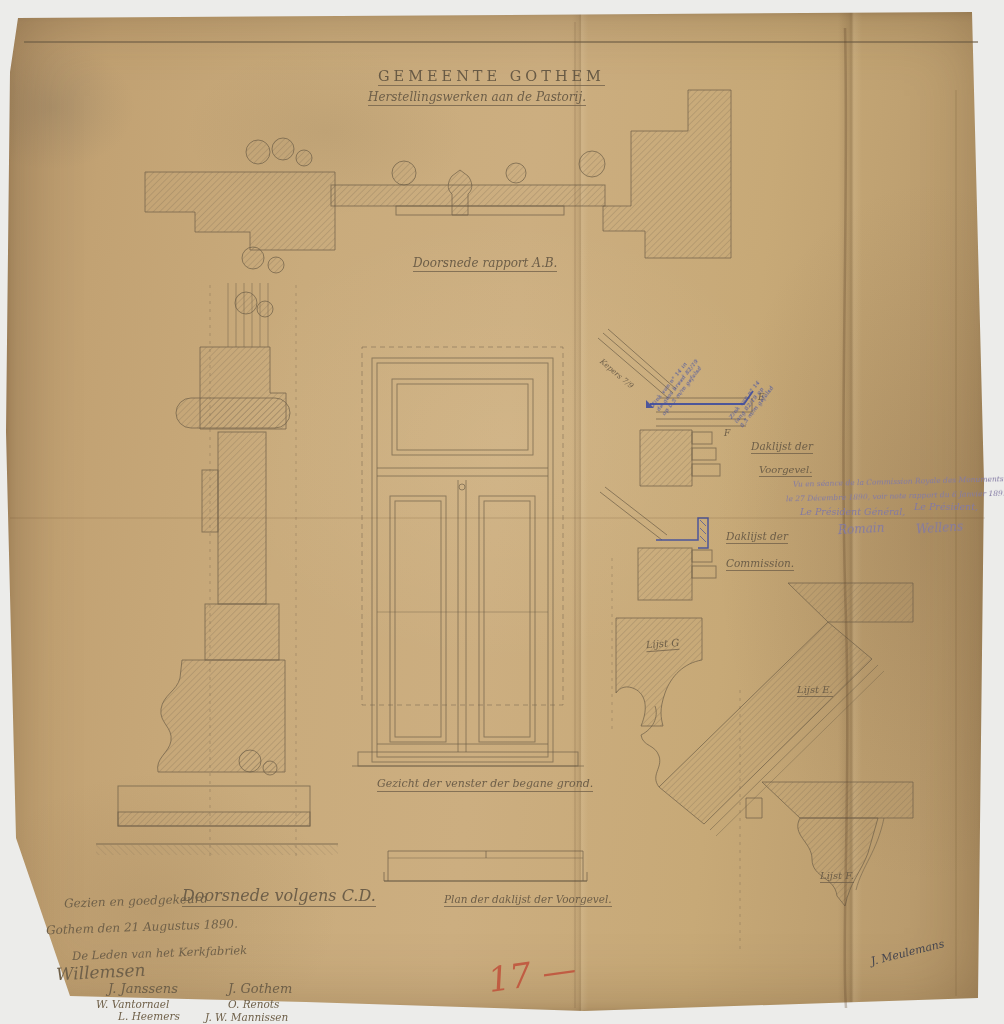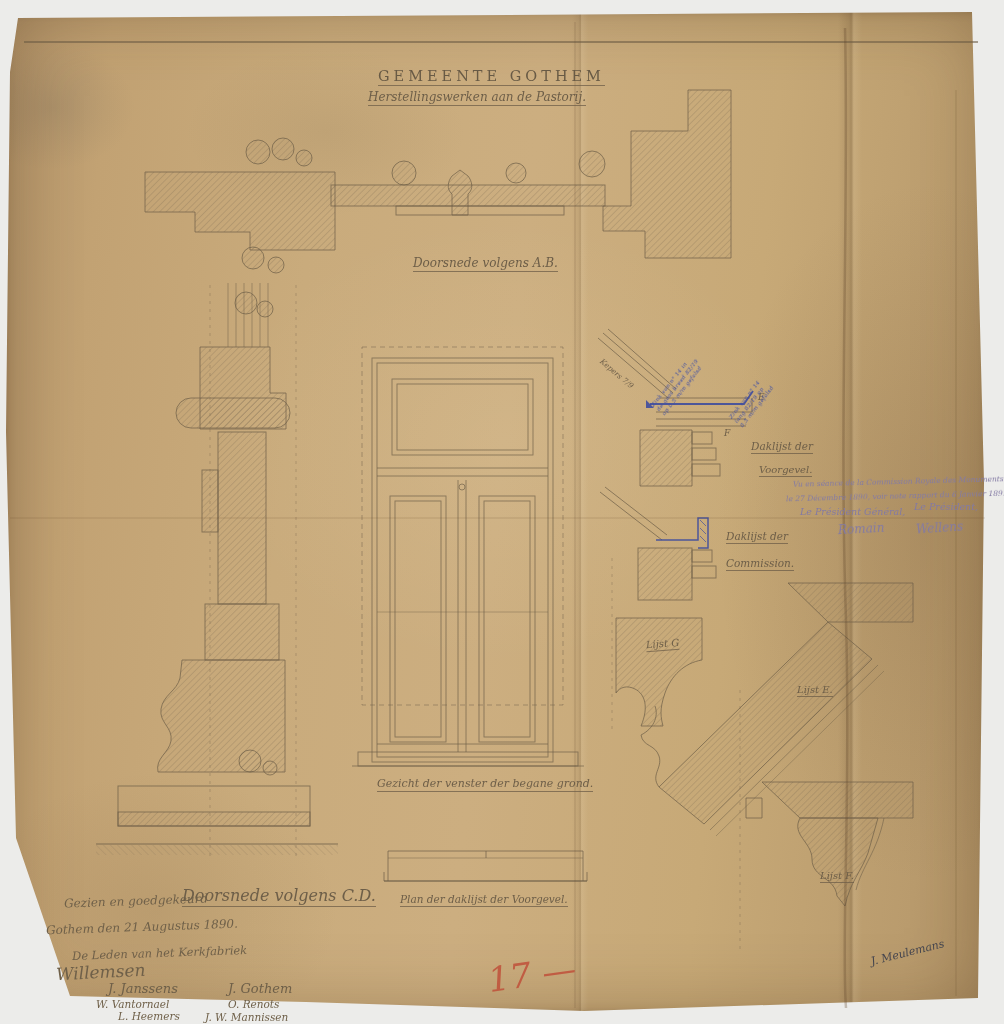--- a/index.html
+++ b/index.html
@@ -160,24 +160,24 @@
       <path d="M575,22 V1008" stroke="rgba(99,74,46,0.25)" stroke-width="1"></path>
       <path d="M845,28 C849,210 839,420 846,620 C851,800 841,940 846,1008" stroke="rgba(95,70,42,0.30)" stroke-width="2.5"></path>
       <path d="M956,90 V996" stroke="rgba(95,70,42,0.25)" stroke-width="1"></path>
       <path d="M10,518 H985" stroke="rgba(95,70,42,0.10)" stroke-width="2"></path>
     </g>
   </svg>
 
   <div class="lbl title u" style="left:378px;top:68px"><span>GEMEENTE GOTHEM</span></div>
   <div class="lbl u" style="left:368px;top:90px;font-size:12px"><span>Herstellingswerken aan de Pastorij.</span></div>
 
-  <div class="lbl u" style="left:413px;top:256px;font-size:12px"><span>Doorsnede volgens A.B.</span></div>
+  <div class="lbl u" style="left:413px;top:256px;font-size:12px"><span>Doorsnede rapport A.B.</span></div>
   <div class="lbl u" style="left:377px;top:777px;font-size:11px"><span>Gezicht der venster der begane grond.</span></div>
   <div class="lbl u" style="left:182px;top:886px;font-size:16px"><span>Doorsnede volgens C.D.</span></div>
-  <div class="lbl u" style="left:400px;top:893px;font-size:10.5px"><span>Plan der daklijst der Voorgevel.</span></div>
+  <div class="lbl u" style="left:444px;top:893px;font-size:10.5px"><span>Plan der daklijst der Voorgevel.</span></div>
 
   <div class="lbl u" style="left:751px;top:440px;font-size:10.5px"><span>Daklijst der</span></div>
   <div class="lbl u" style="left:759px;top:464px;font-size:10px"><span>Voorgevel.</span></div>
   <div class="lbl u" style="left:726px;top:530px;font-size:10.5px"><span>Daklijst der</span></div>
   <div class="lbl u" style="left:726px;top:557px;font-size:10.5px"><span>Commission.</span></div>
 
   <div class="lbl u" style="left:646px;top:638px;font-size:10px;transform:rotate(-4deg)"><span>Lijst G</span></div>
   <div class="lbl u" style="left:797px;top:684px;font-size:10px"><span>Lijst E.</span></div>
   <div class="lbl u" style="left:820px;top:870px;font-size:10px"><span>Lijst F.</span></div>
 

